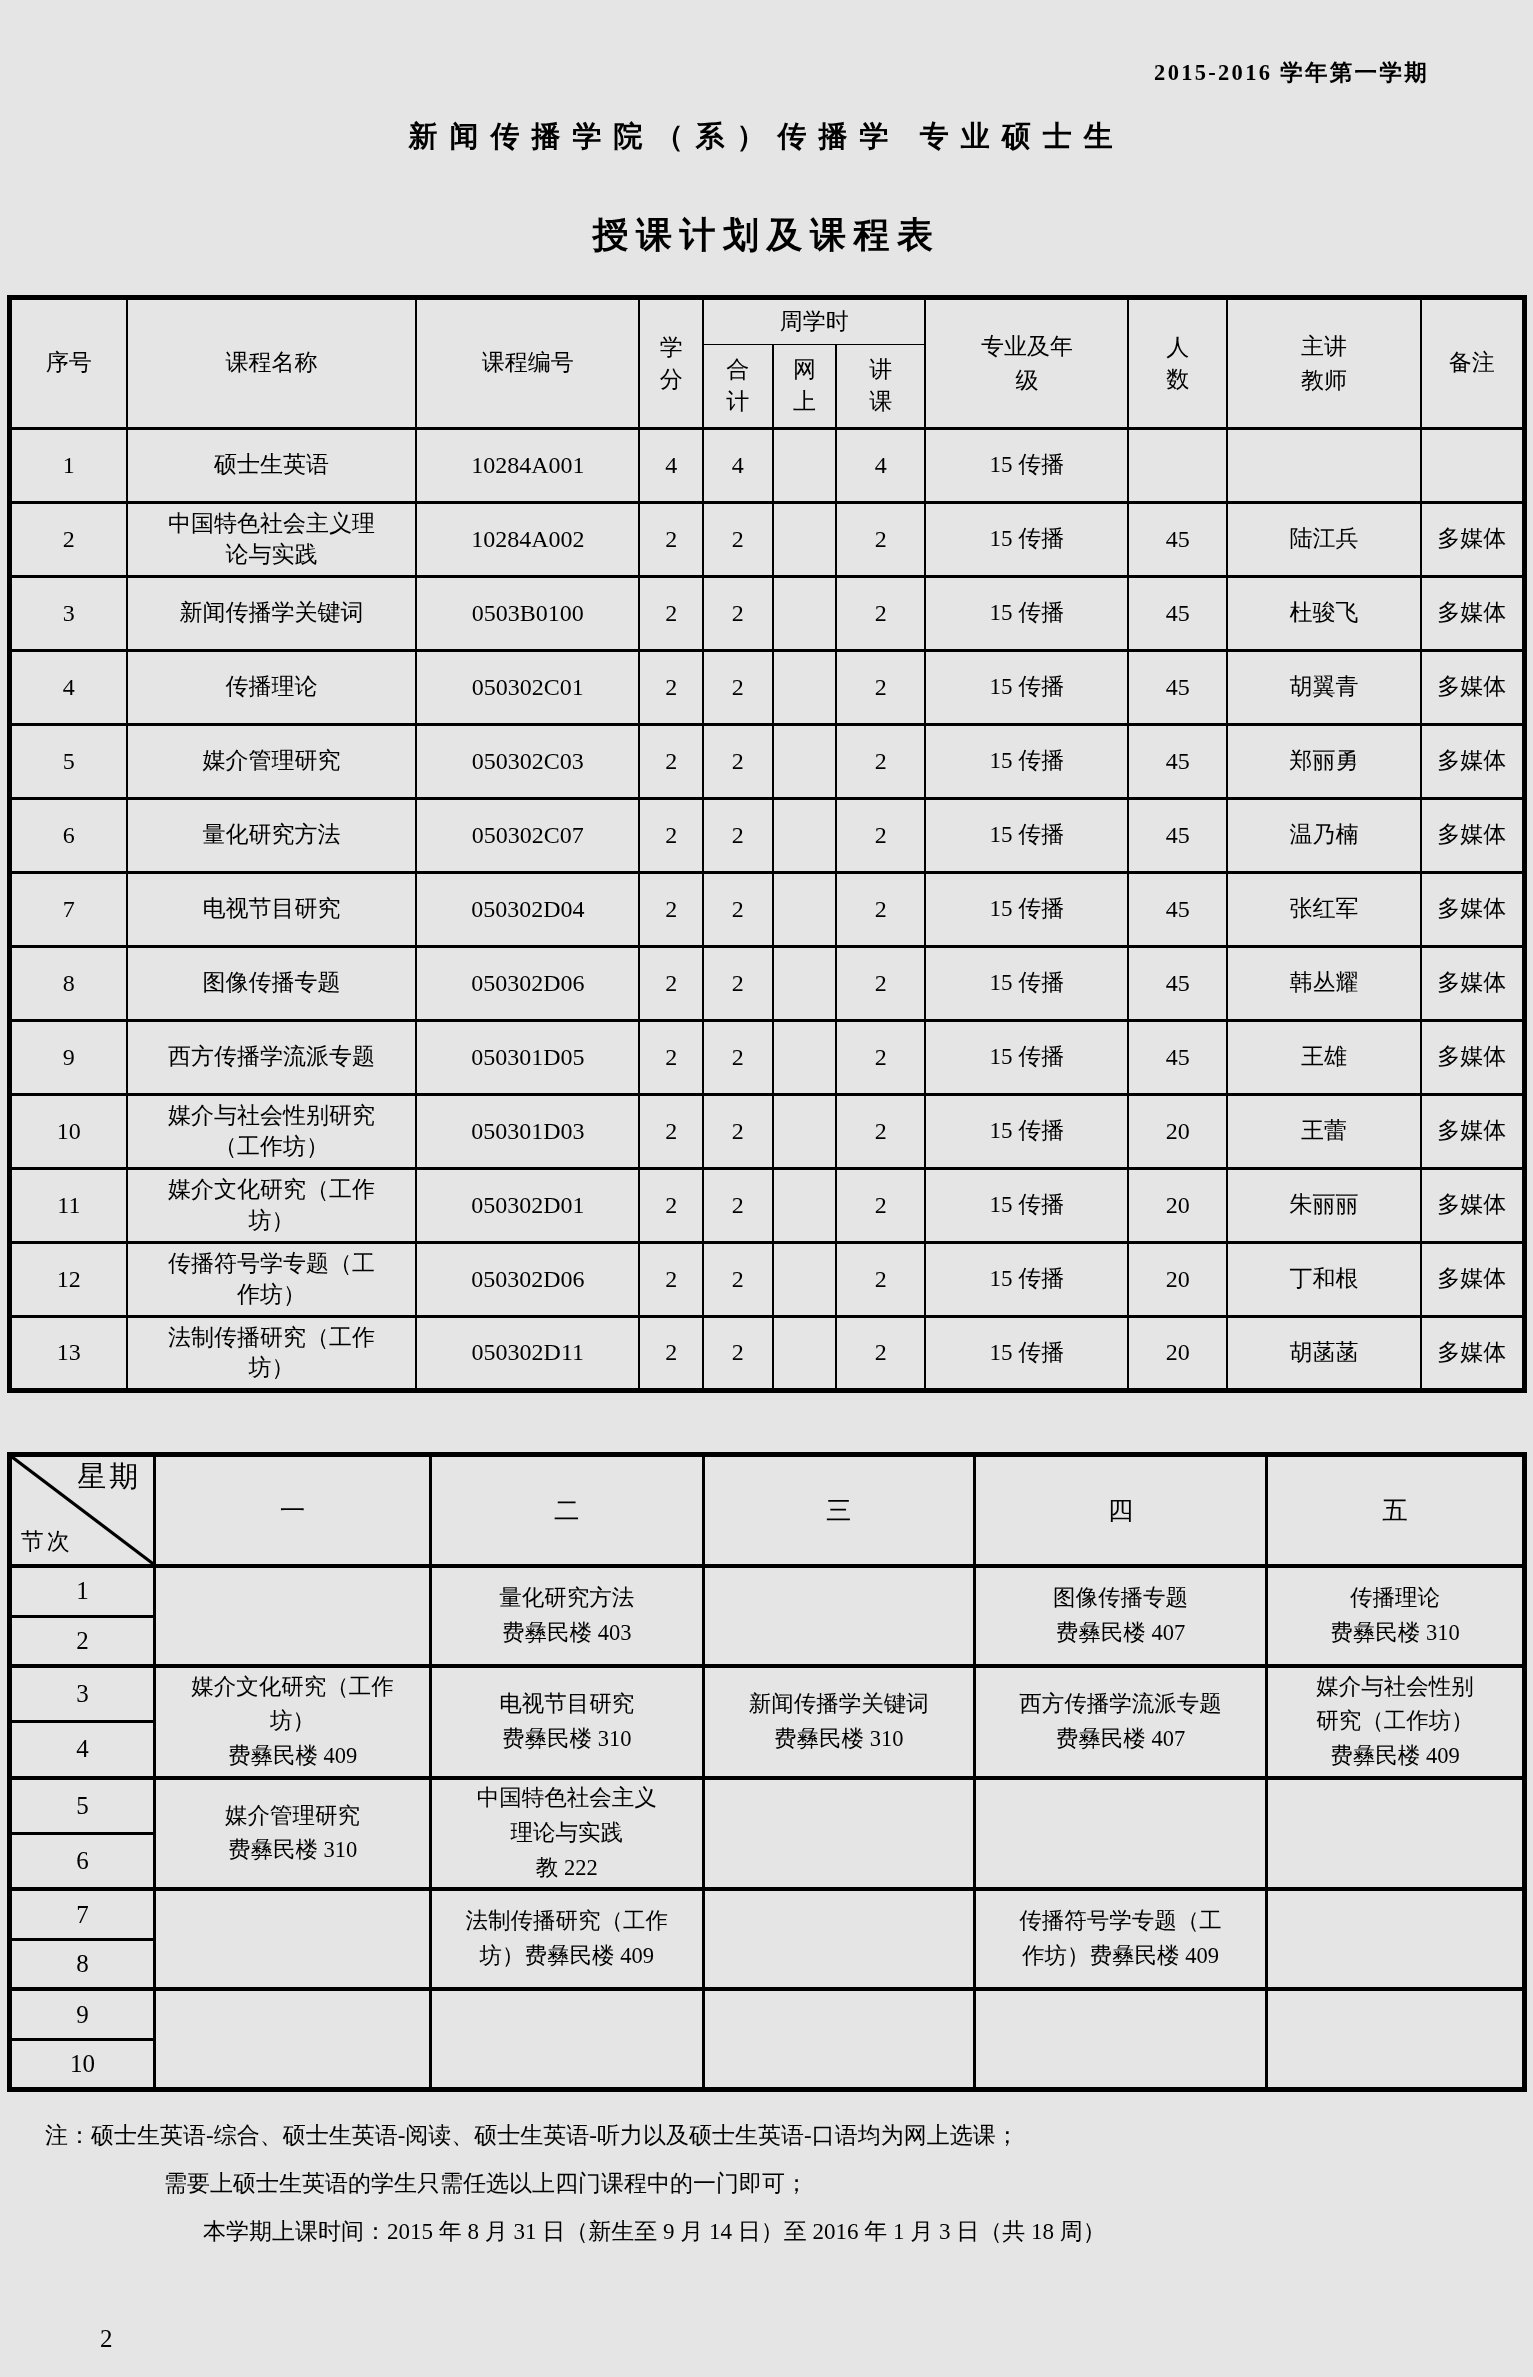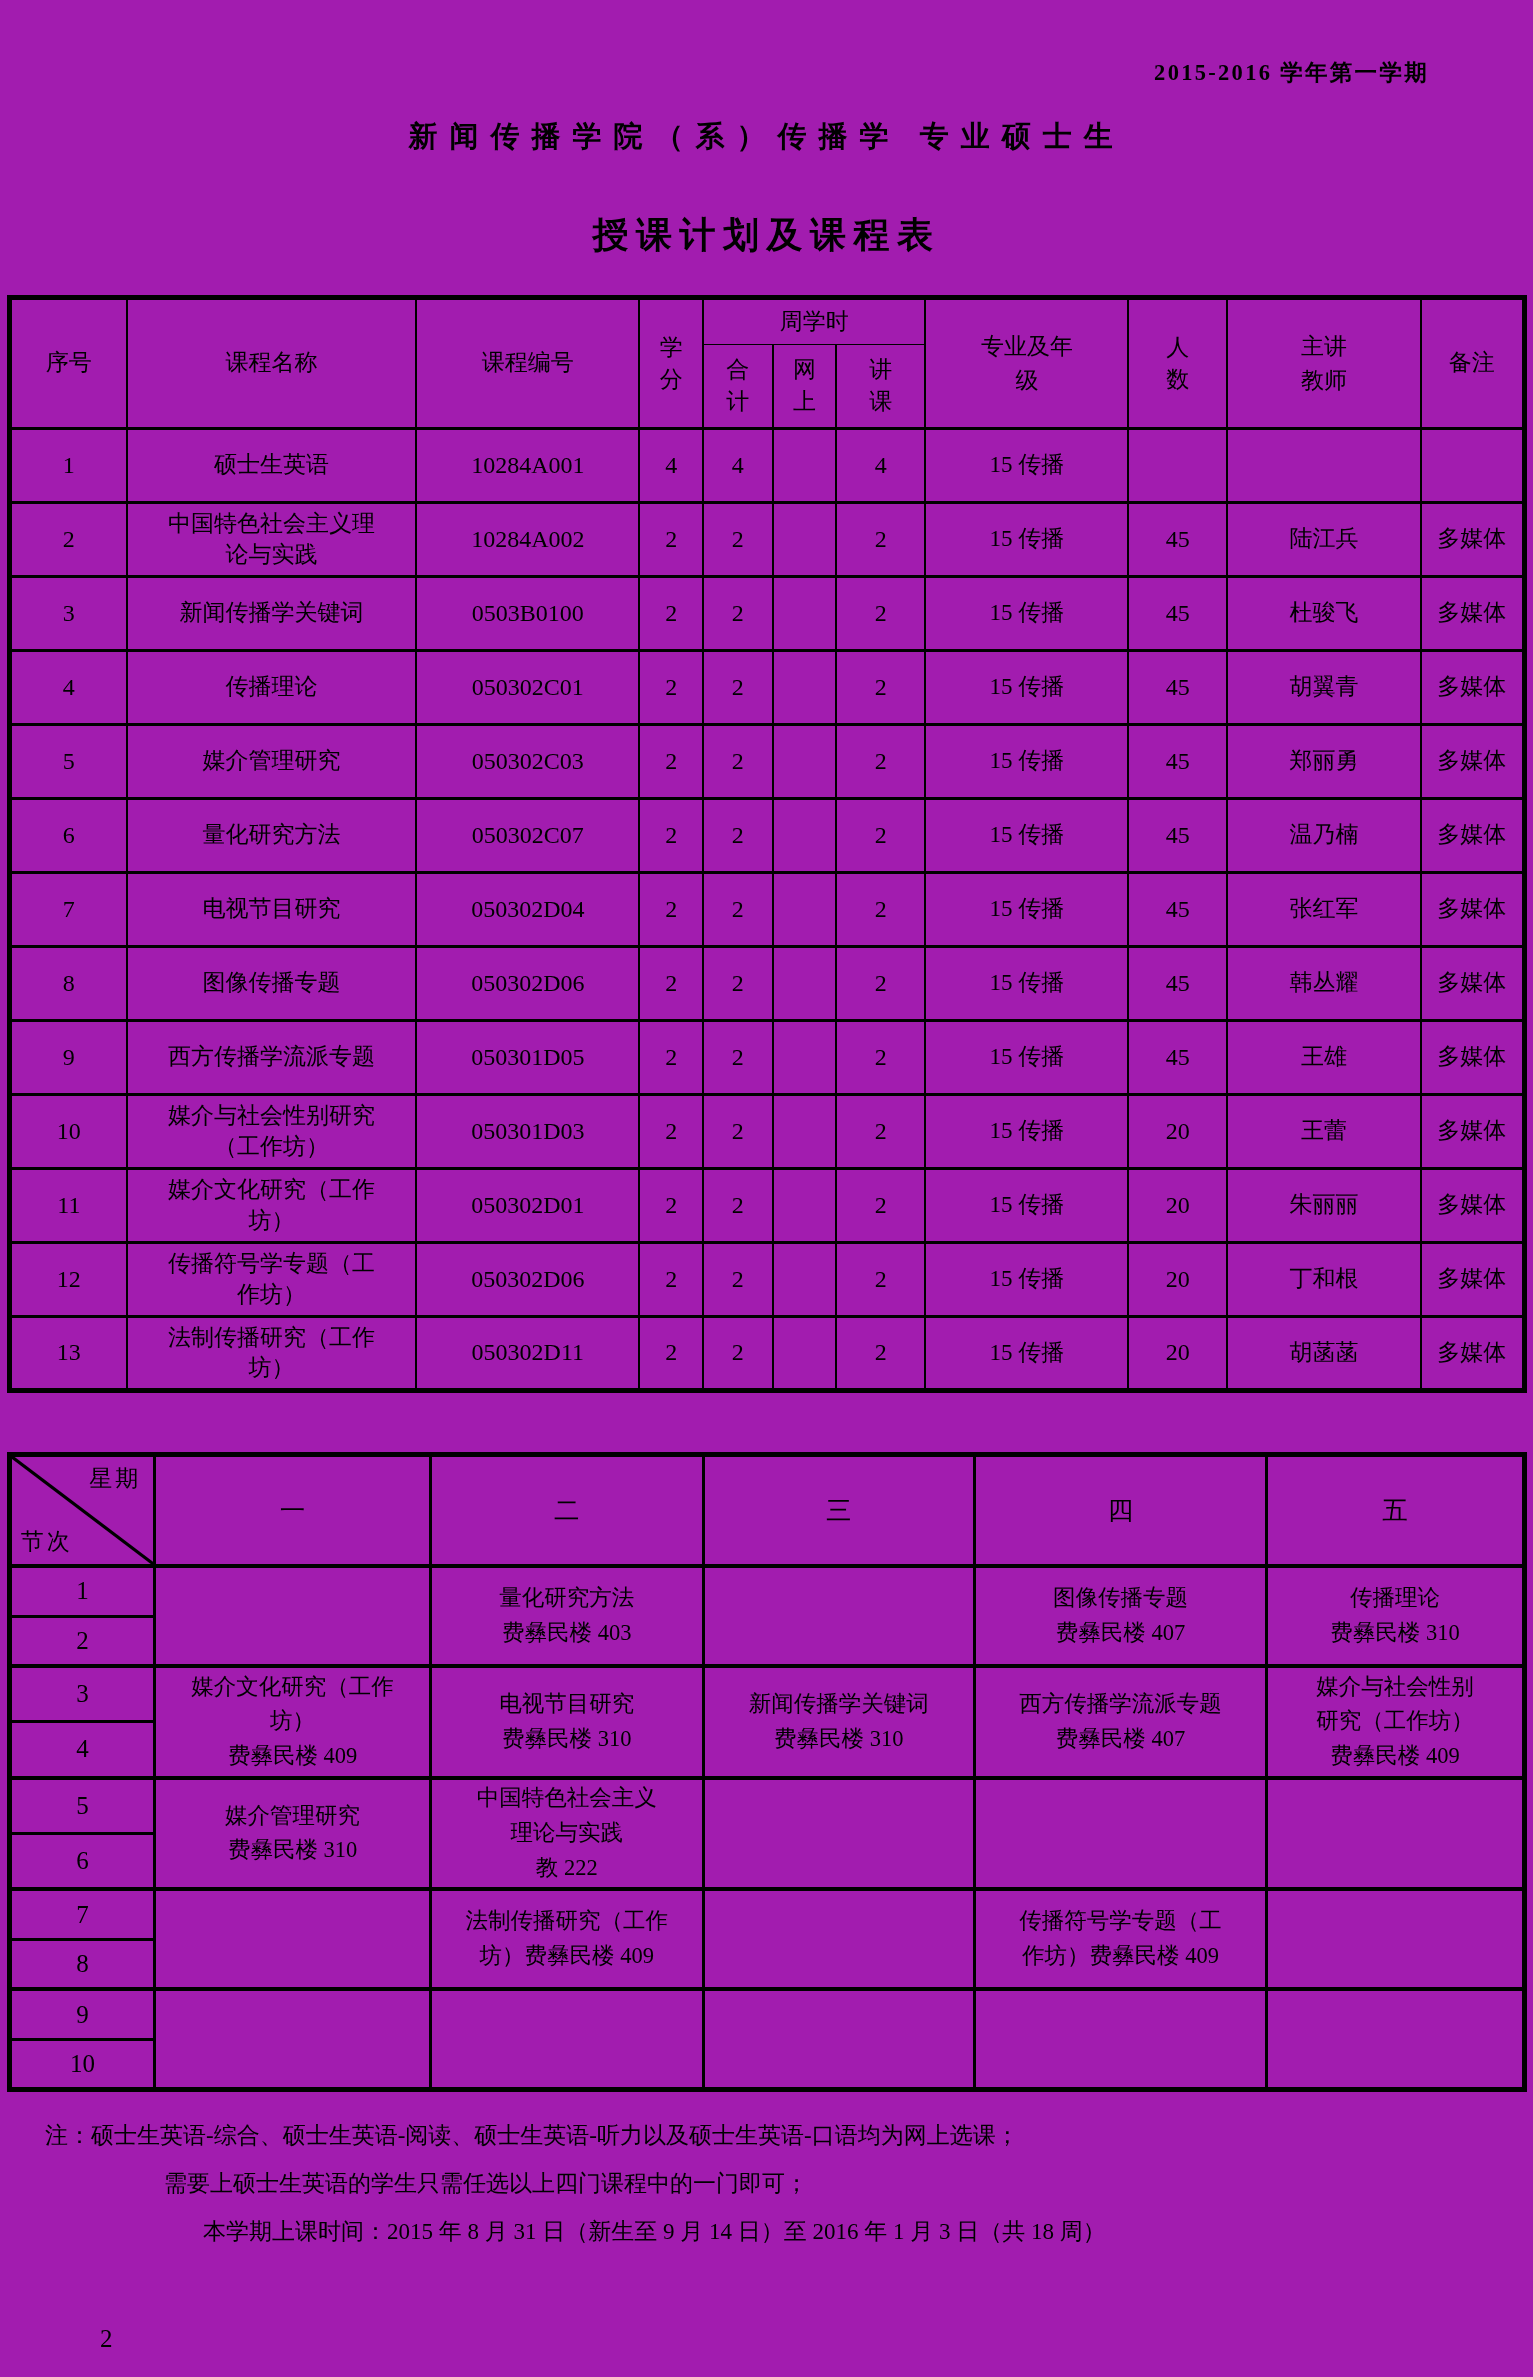--- a/index.html
+++ b/index.html
@@ -1,20 +1,20 @@
 <!DOCTYPE html>
 <html style="font-size:12px"><head>
 <meta charset="utf-8">
 <style>
   html, body { margin: 0; padding: 0; background: #ffffff; }
   .page {
     position: relative;
     width: 1533px;
     height: 2377px;
-    background: #a21caf;
+    background: #e5e5e5;
     color: #000000;
     font-family: "Liberation Serif", "DejaVu Serif", serif;
     overflow: hidden;
   }
 
   
   .semester {
     position: absolute; top: 57px; right: 104px;
     font-size: 22.5px; font-weight: bold; letter-spacing: 2.3px;
   }
@@ -64,21 +64,21 @@
   .schedule-table thead tr { height: 86px; }
   .schedule-table tbody tr { height: 50px; }
   .schedule-table tr.pair-start td { border-top-width: 4.5px; }
   .day-head { font-size: 25.5px; }
   .period-cell { font-size: 25px; }
   .class-cell { line-height: 1.55; }
   .corner { position: relative; padding: 0; }
   .corner .diag {
     position: absolute; top: 0; left: 0; width: 100%; height: 100%; display: block;
   }
-  .corner-week  { position: absolute; top: 6px; right: 12px; font-size: 23px; letter-spacing: 3px; }
+  .corner-week  { position: absolute; top: 0; right: 12px; font-size: 29px; letter-spacing: 3px; }
   .corner-period{ position: absolute; bottom: 7.5px; left: 9px; font-size: 23px; letter-spacing: 3px; }
 
   
   .notes { position: absolute; top: 2112px; left: 0; width: 100%; font-size: 23px; }
   .note-line { line-height: 48px; white-space: nowrap; }
   .n0 { padding-left: 45px; }
   .n1 { padding-left: 164px; }
   .n2 { padding-left: 203px; }
   .n3 { padding-left: 233px; }
 

